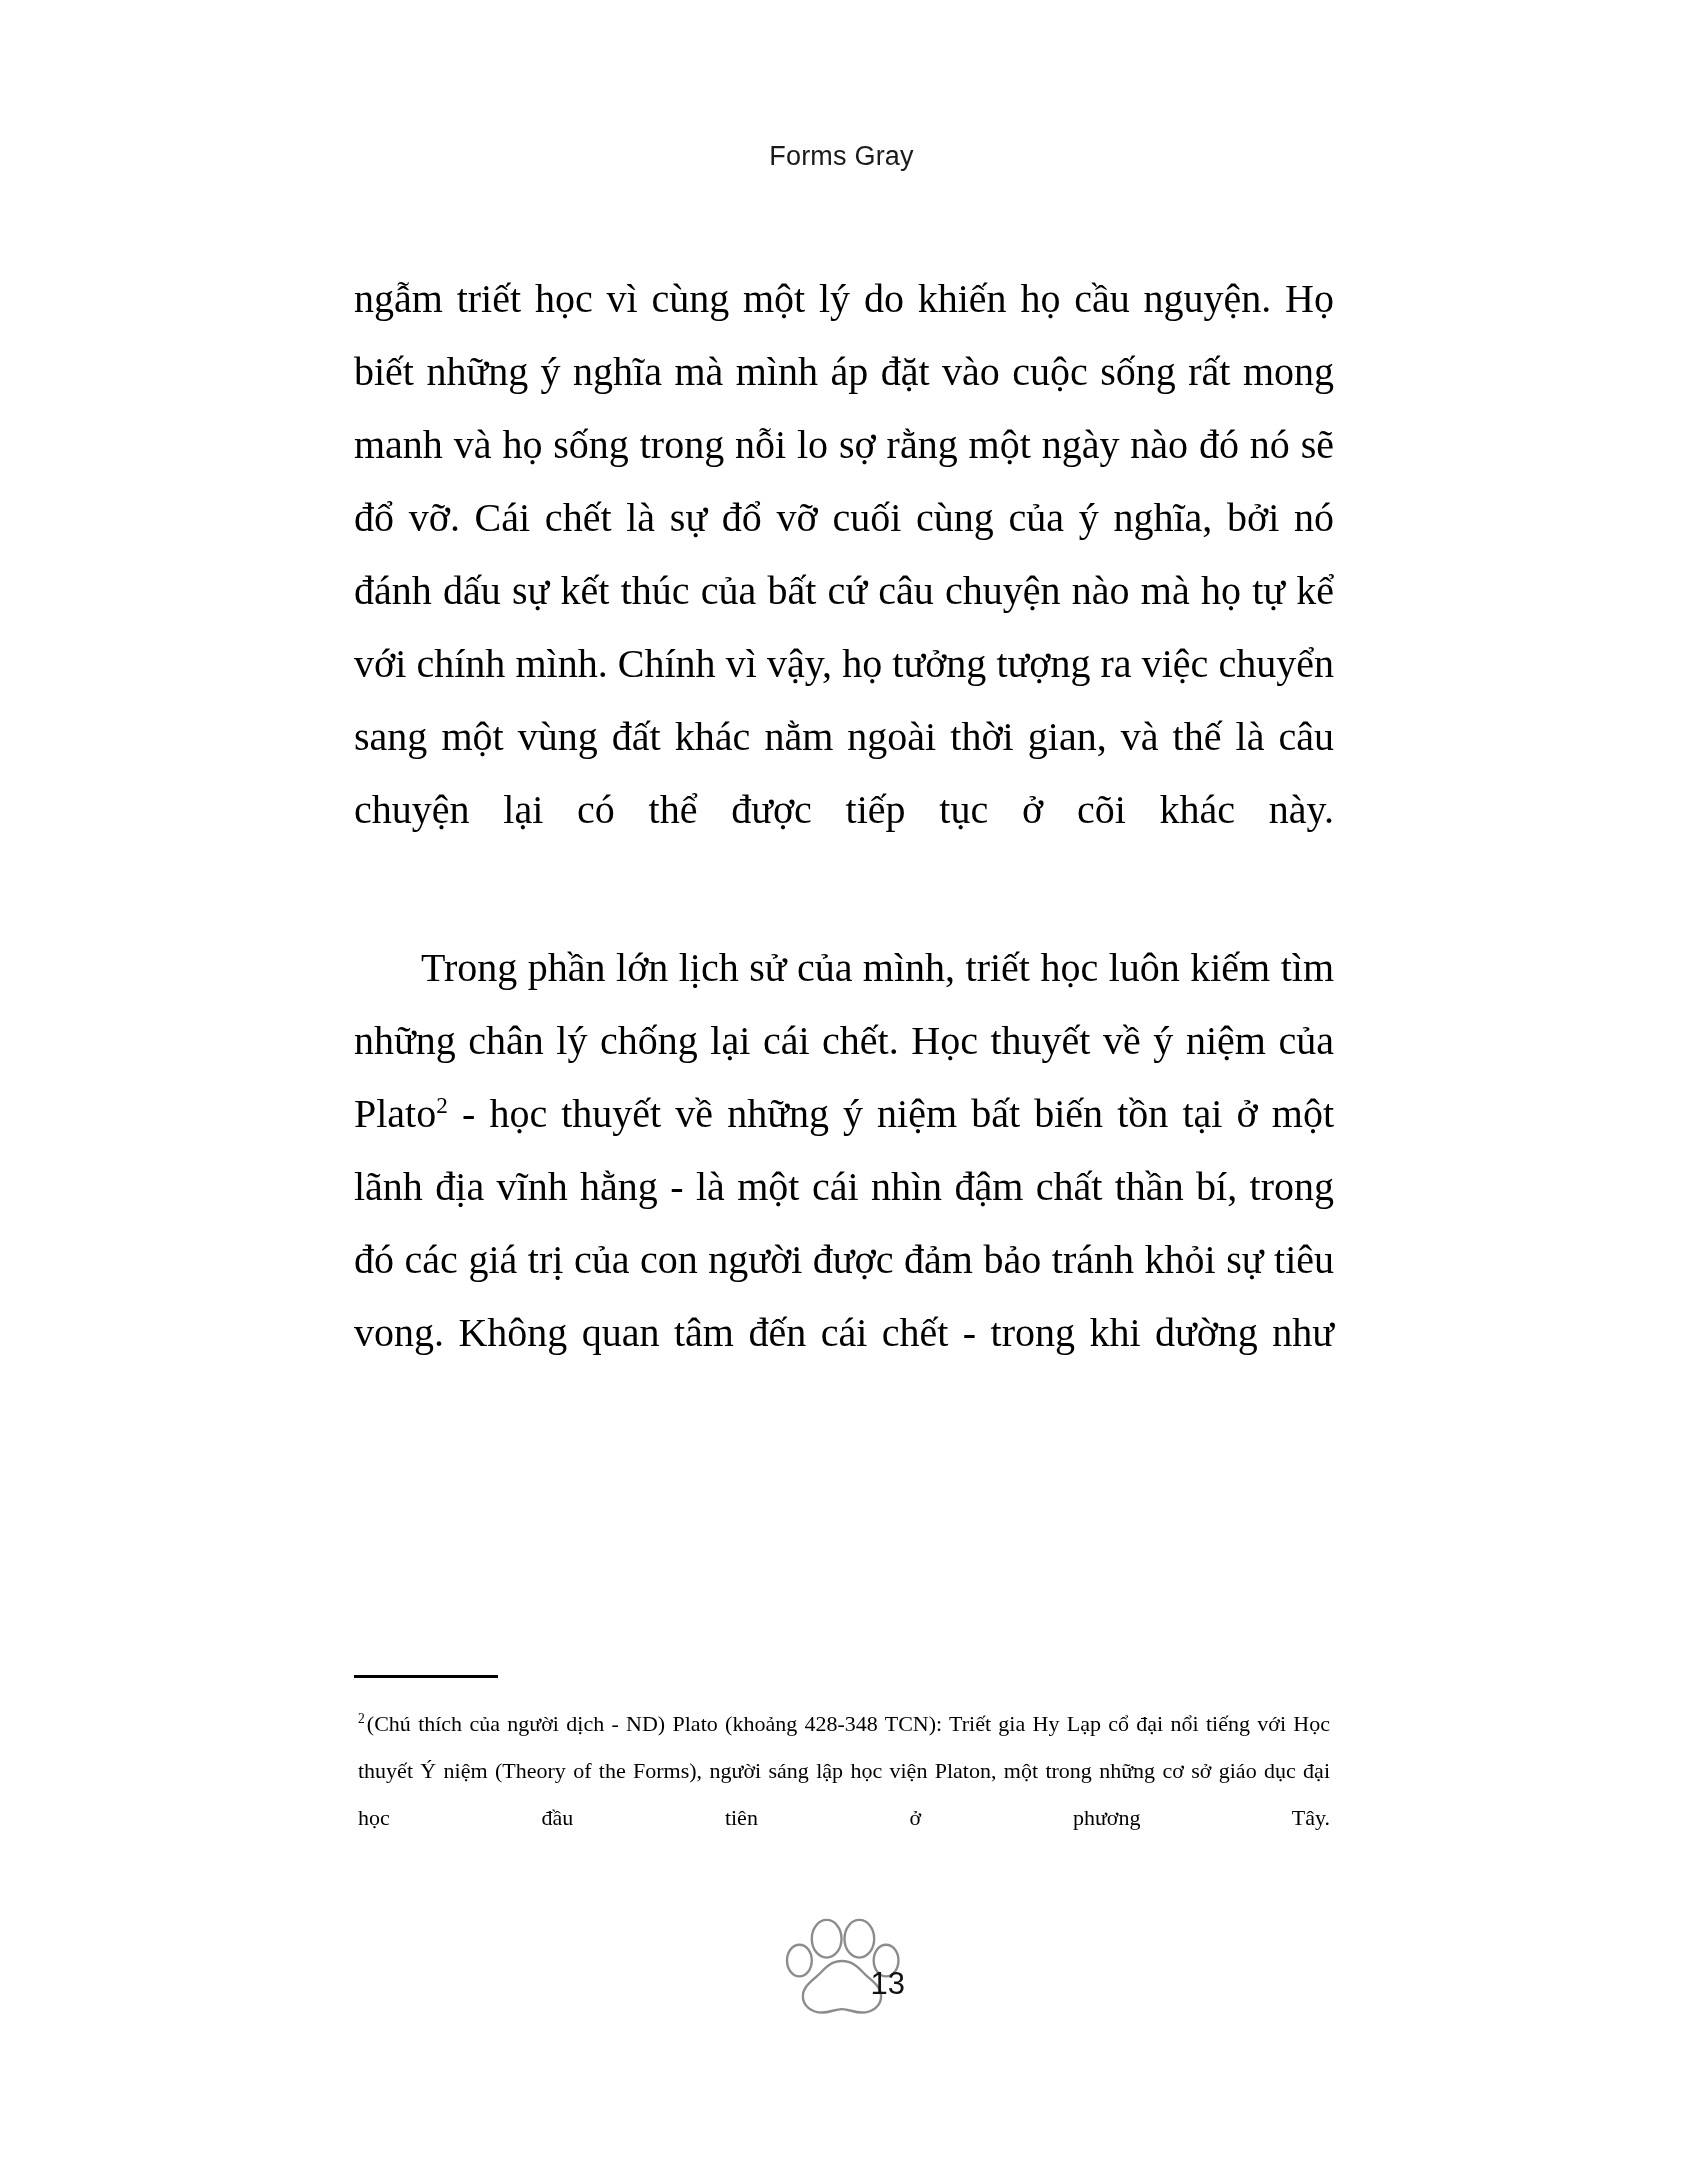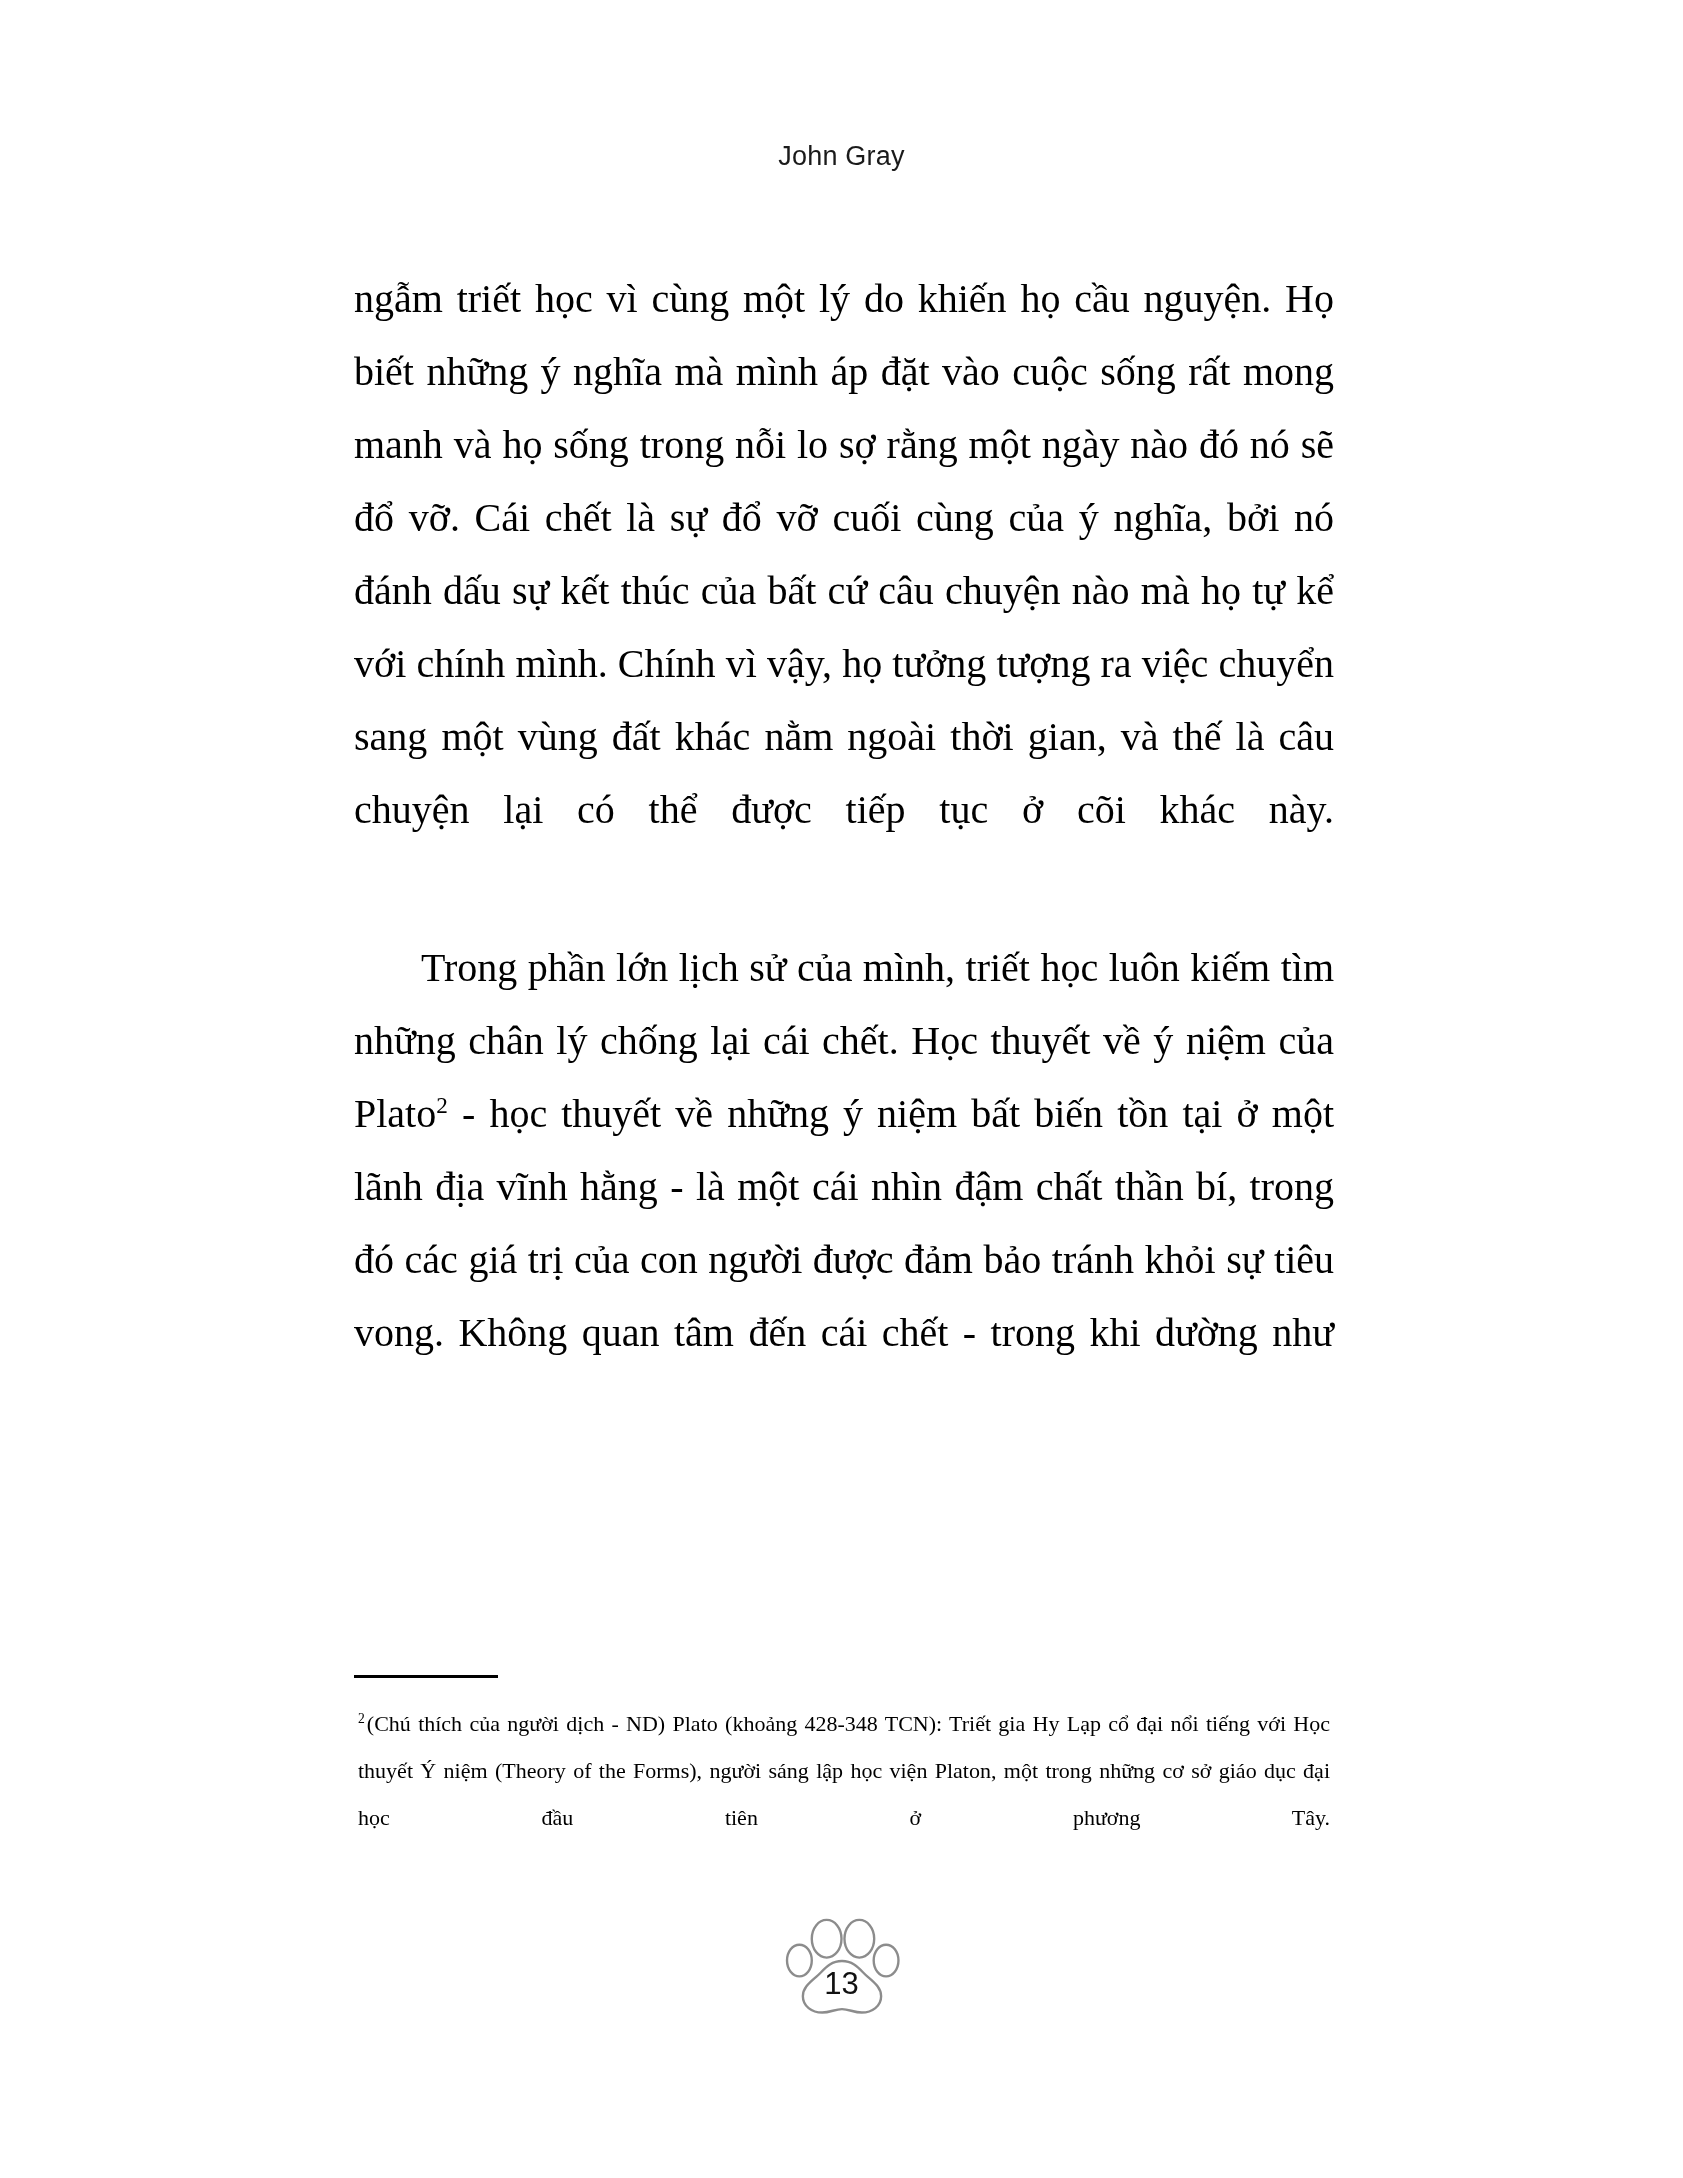--- a/index.html
+++ b/index.html
@@ -121,33 +121,33 @@
   .folio-wrap svg {
     display: block;
     width: 127px;
     height: 105px;
   }
   .folio-number {
     position: absolute;
     left: 0;
     top: 55px;
     width: 127px;
-    text-align: center;
+    text-align: right;
     font-family: "Liberation Sans", sans-serif;
     font-size: 31px;
     color: #111111;
     line-height: 1;
   }
 </style>
 </head>
 <body>
 
 <div class="page">
 
-  <div class="running-head">John Gray</div>
+  <div class="running-head">Forms Gray</div>
 
   <div class="text-block">
 
     <p class="body-par">ngẫm triết học vì cùng một lý do khiến họ cầu nguyện. Họ biết những ý nghĩa mà mình áp đặt vào cuộc sống rất mong manh và họ sống trong nỗi lo sợ rằng một ngày nào đó nó sẽ đổ vỡ. Cái chết là sự đổ vỡ cuối cùng của ý nghĩa, bởi nó đánh dấu sự kết thúc của bất cứ câu chuyện nào mà họ tự kể với chính mình. Chính vì vậy, họ tưởng tượng ra việc chuyển sang một vùng đất khác nằm ngoài thời gian, và thế là câu chuyện lại có thể được tiếp tục ở cõi khác này.</p>
 
     <p class="body-par indented"><span>Trong phần lớn lịch sử của mình, triết học luôn kiếm tìm những chân lý chống lại cái chết. Học thuyết về ý niệm của Plato</span><sup class="fn-ref">2</sup><span> - học thuyết về những ý niệm bất biến tồn tại ở một lãnh địa vĩnh hằng - là một cái nhìn đậm chất thần bí, trong đó các giá trị của con người được đảm bảo tránh khỏi sự tiêu vong. Không quan tâm đến cái chết - trong khi dường như</span></p>
 
   </div>
 
   <div class="footnote-area">

